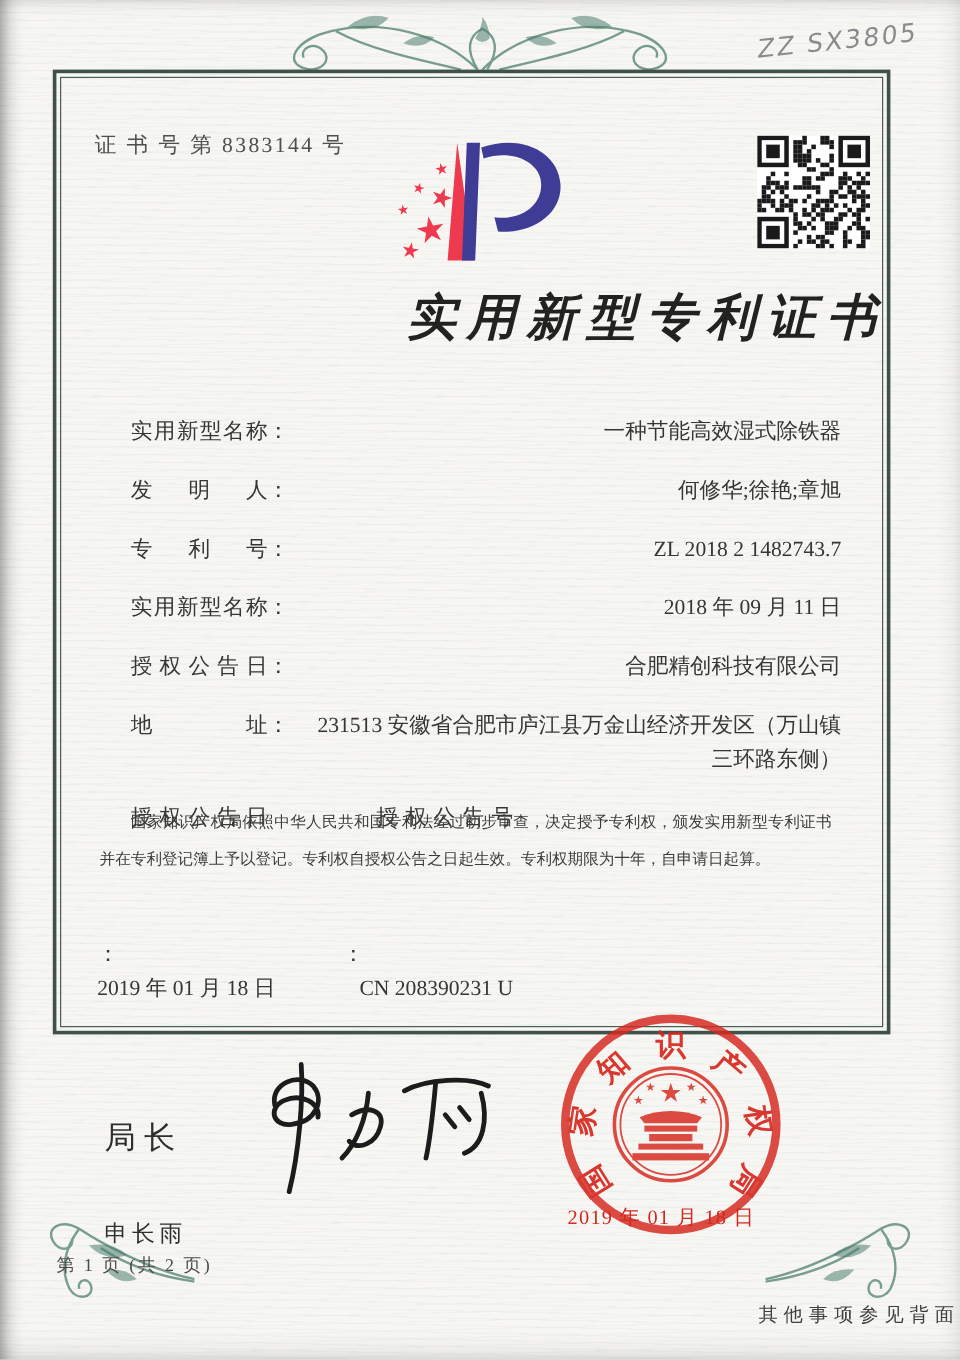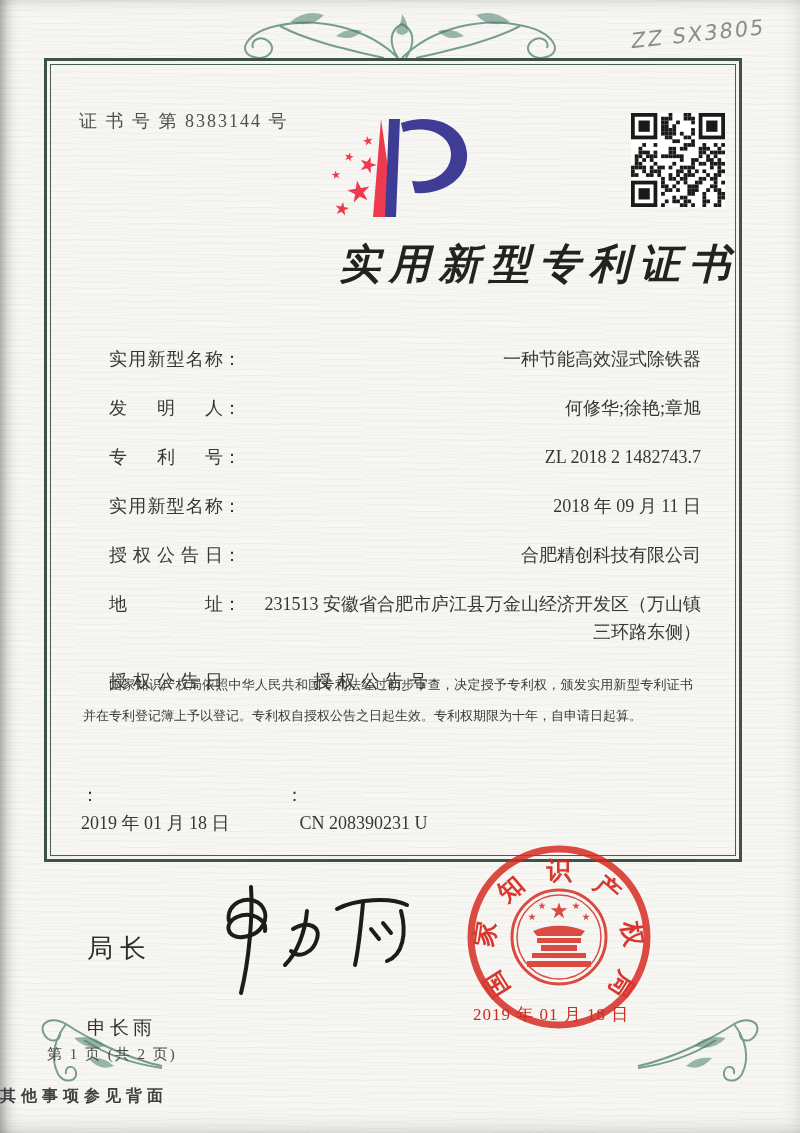--- a/index.html
+++ b/index.html
@@ -74,22 +74,22 @@
   .seal text{font-family:"Liberation Serif","DejaVu Serif",serif;}
   .seal-date{
     position:absolute;left:426px;top:942px;width:180px;
     font-size:17px;color:#d02a20;letter-spacing:1px;white-space:nowrap;
   }
   .page-num{
     position:absolute;left:0;right:0;top:984px;text-align:left;
     font-size:15px;color:#4a4a4a;letter-spacing:2px;
   }
   .back-note{
-    position:absolute;left:0;right:0;top:1086px;text-align:left;
-    font-size:16px;color:#3f3f3f;letter-spacing:5px;font-weight:bold;
+    position:absolute;left:0;right:0;top:1086px;text-align:right;
+    font-size:16px;color:#3f3f3f;letter-spacing:5px;
   }
 </style>
 </head>
 <body>
 
 <div class="page">
 
   <div class="hand-note">ZZ SX3805</div>
 
   <svg class="orn-top" viewBox="0 0 520 62">

